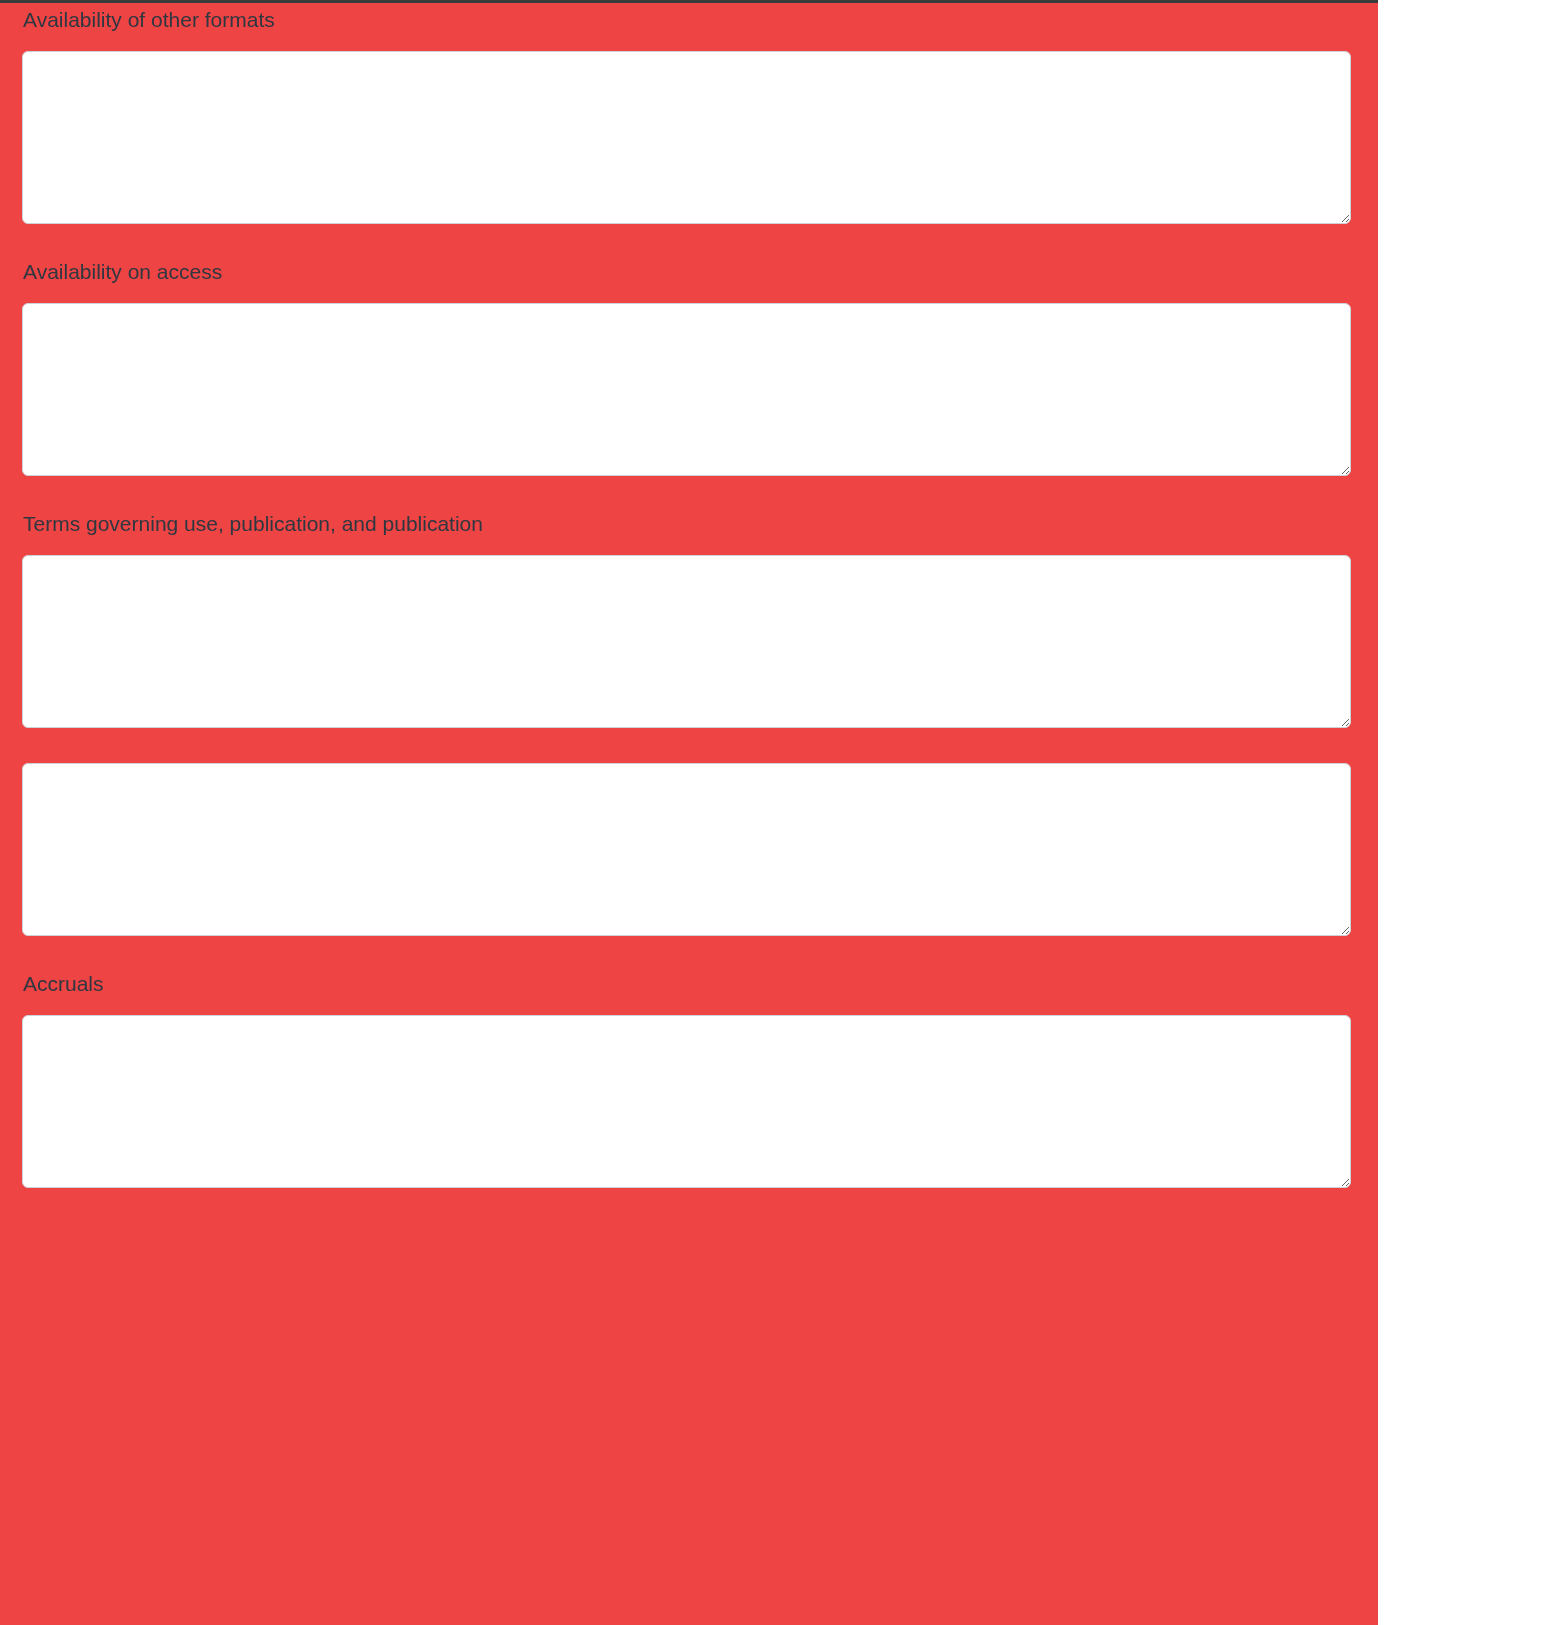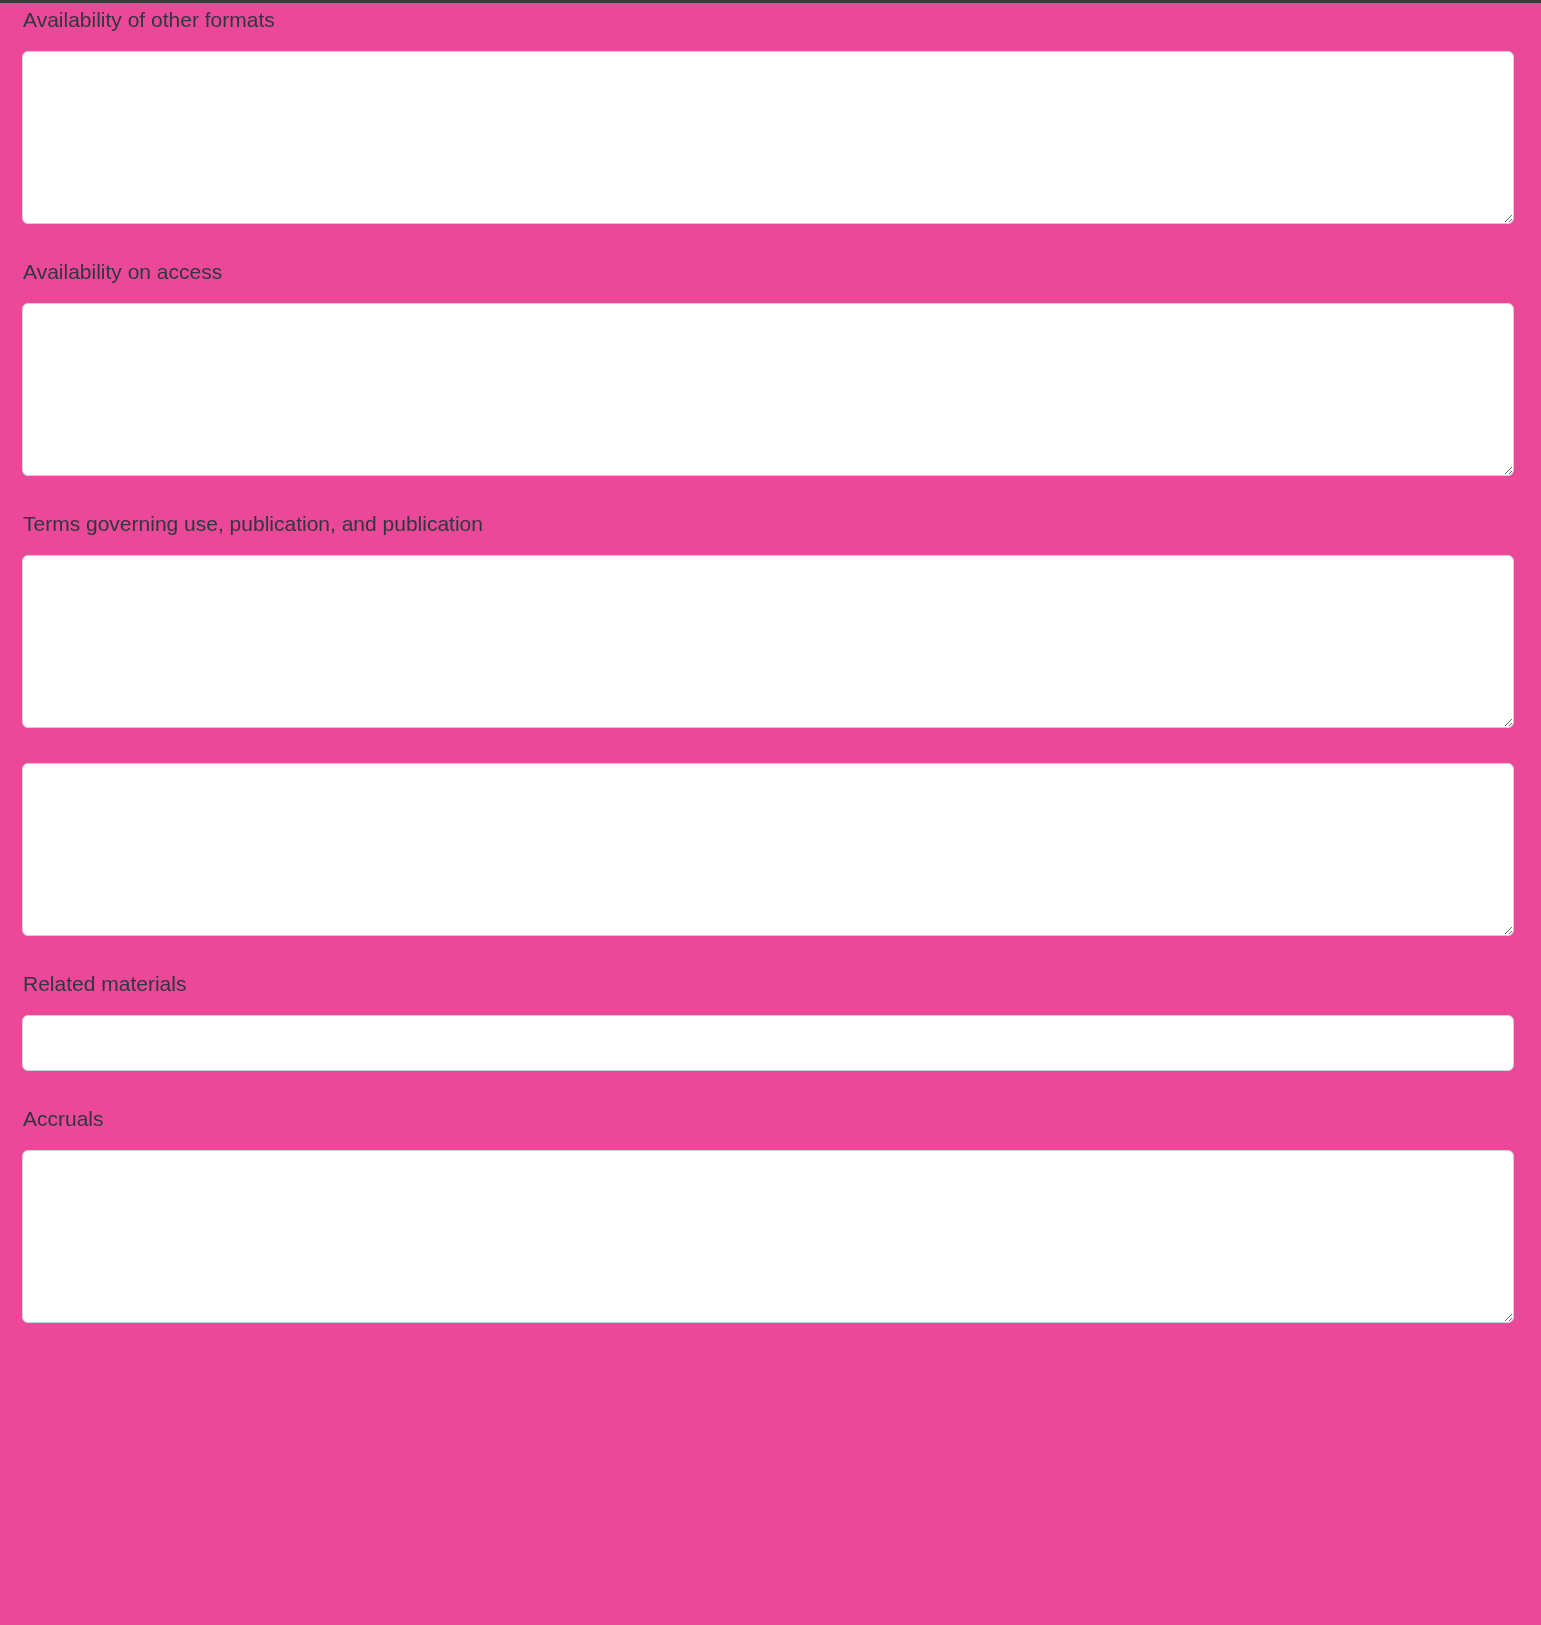--- a/index.html
+++ b/index.html
@@ -1,23 +1,23 @@
 <!DOCTYPE html>
 <html><head>
 <meta charset="utf-8">
 <style>
   html, body {
     margin: 0;
     padding: 0;
     background: #ffffff;
   }
   .page {
-    width: 1541px;
+    width: 1378px;
     height: 1625px;
-    background: #ec4899;
+    background: #ef4444;
     font-family: "Liberation Sans", "DejaVu Sans", sans-serif;
     overflow: hidden;
     position: relative;
   }
   .top-edge {
     height: 3px;
     width: 100%;
     background: #383c3a;
   }
   .form-wrap {
@@ -90,24 +90,20 @@
     <div class="field-group">
       <label class="field-label">Terms governing use, publication, and publication</label>
       <textarea class="field-textarea" style=""></textarea>
     </div>
 
     <div class="field-group">
       <textarea class="field-textarea" style=""></textarea>
     </div>
 
 
-    <div class="field-group">
-      <label class="field-label">Related materials</label>
-      <input type="text" class="field-input" placeholder="" style="">
-    </div>
 
     <div class="field-group">
       <label class="field-label">Accruals</label>
       <textarea class="field-textarea" style=""></textarea>
     </div>
 
   </div>
 </div>
 
 </body></html>

